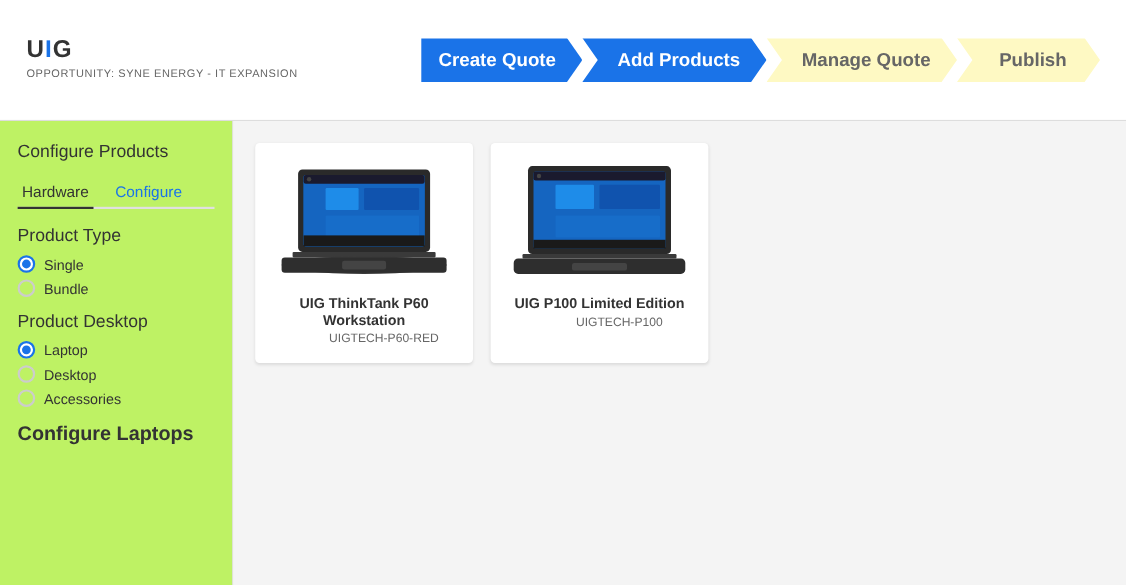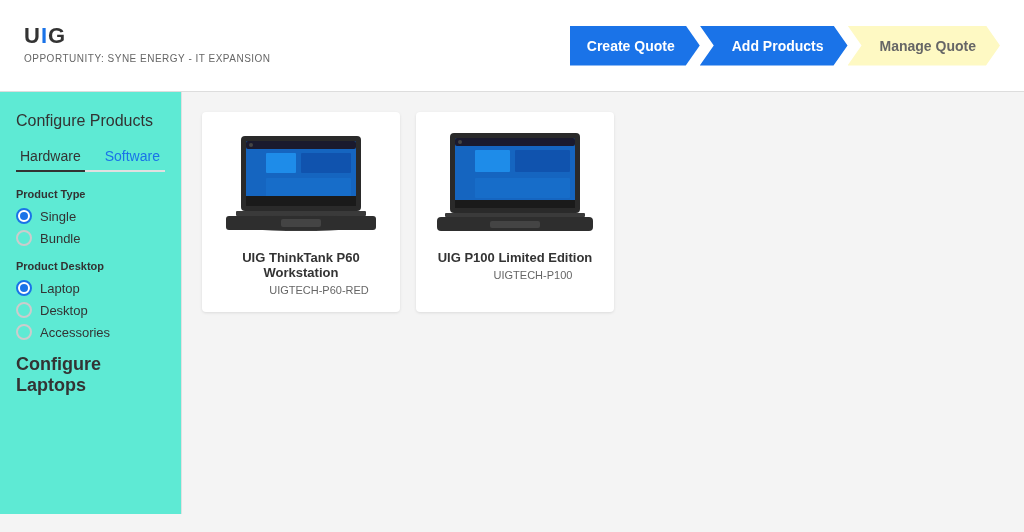--- a/index.html
+++ b/index.html
@@ -13,21 +13,21 @@
     }
 
     
     .header {
       background: #fff;
       padding: 12px 24px 12px 24px;
       display: flex;
       align-items: center;
       justify-content: space-between;
       border-bottom: 1px solid #ddd;
-      height: 92px;
+      height: 110px;
     }
     .header-left { display: flex; flex-direction: column; justify-content: center; }
     .logo {
       font-size: 22px;
       font-weight: bold;
       color: #333;
       letter-spacing: 1px;
       margin-bottom: 4px;
     }
     .logo span { color: #1a73e8; }
@@ -49,21 +49,21 @@
       display: flex;
       align-items: center;
       height: 48px;
     }
     .step {
       display: flex;
       align-items: center;
       justify-content: center;
       height: 40px;
       padding: 0 24px 0 32px;
-      font-size: 14px;
+      font-size: 17px;
       font-weight: 600;
       color: #fff;
       position: relative;
       clip-path: polygon(0 0, calc(100% - 14px) 0, 100% 50%, calc(100% - 14px) 100%, 0 100%, 14px 50%);
       min-width: 130px;
     }
     .step:first-child {
       clip-path: polygon(0 0, calc(100% - 14px) 0, 100% 50%, calc(100% - 14px) 100%, 0 100%);
       padding-left: 16px;
     }
@@ -72,22 +72,22 @@
     .step-inactive { background: #fef9c3; color: #666; }
 
     
     .content {
       display: flex;
       height: calc(532px - 110px);
     }
 
     
     .sidebar {
-      width: 182px;
-      background: #5eead4;
+      width: 212px;
+      background: #bef264;
       padding: 20px 16px;
       border-right: 1px solid #e0e0e0;
       overflow-y: auto;
       flex-shrink: 0;
     }
     .configure-title {
       font-size: 16px;
       font-weight: 500;
       color: #333;
       margin-bottom: 12px;
@@ -108,22 +108,22 @@
     }
     .tab.active {
       color: #333;
       border-bottom: 2px solid #333;
       font-weight: 500;
     }
     .tab.inactive-tab { color: #1a73e8; }
 
     .filter-section { margin-bottom: 14px; }
     .filter-title {
-      font-size: 11px;
-      font-weight: 700;
+      font-size: 16px;
+      font-weight: 400;
       color: #333;
       margin-bottom: 8px;
     }
     .radio-item {
       display: flex;
       align-items: center;
       margin-bottom: 6px;
       font-size: 13px;
       color: #333;
       cursor: pointer;
@@ -224,34 +224,37 @@
   <div class="steps">
     <div class="step step-completed">
       <span>Create Quote</span>
     </div>
     <div class="step step-active">
       <span>Add Products</span>
     </div>
     <div class="step step-inactive">
       <span>Manage Quote</span>
     </div>
+    <div class="step step-inactive">
+      <span>Publish</span>
+    </div>
   </div>
 </div>
 
 <div class="content">
 
   <div class="sidebar">
     <div class="configure-title">Configure Products</div>
 
     <div class="tabs">
       <div class="tab active">
         <span>Hardware</span>
       </div>
       <div class="tab inactive-tab">
-        <span>Software</span>
+        <span>Configure</span>
       </div>
     </div>
 
     <div class="filter-section">
       <div class="filter-title">Product Type</div>
       <div class="radio-item">
         <div class="radio-circle checked">
         </div>
         <span>Single</span>
       </div>

